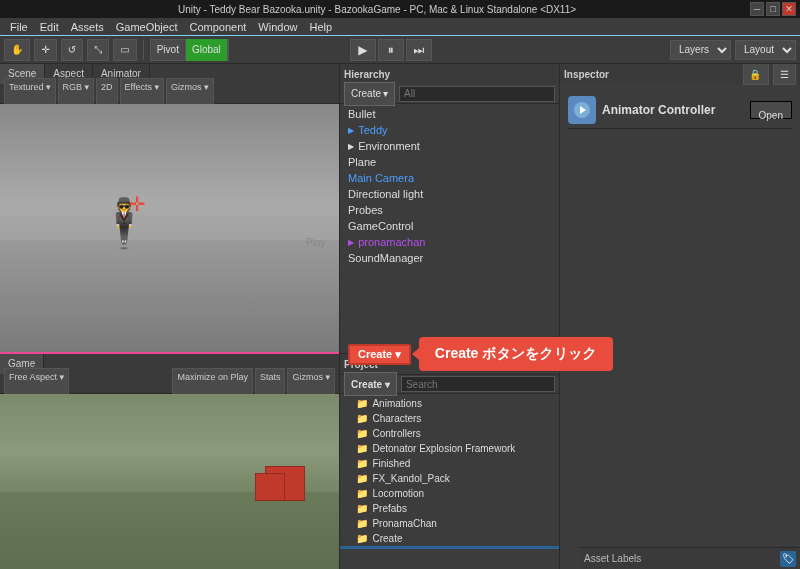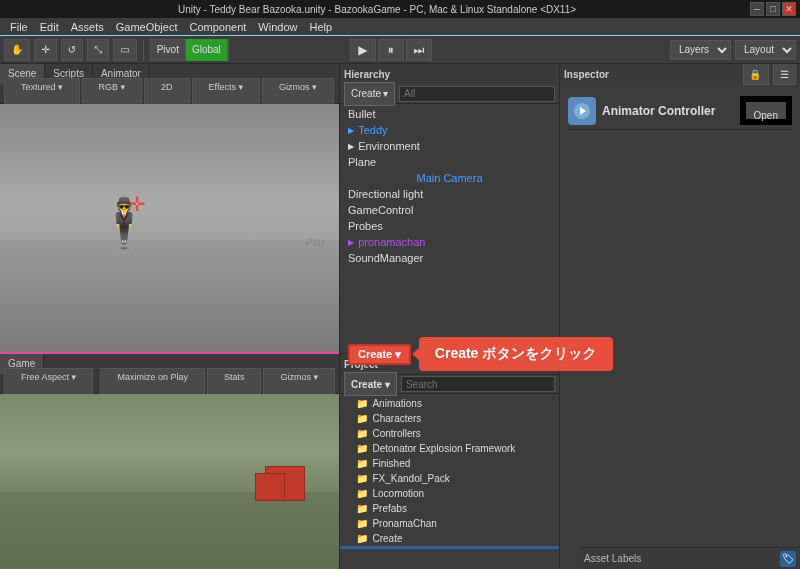--- a/index.html
+++ b/index.html
@@ -33,21 +33,21 @@
 
     
     .left-panel { width: 340px; display: flex; flex-direction: column; border-right: 1px solid #2a2a2a; }
 
     
     .scene-view { height: 290px; background: #ec4899; position: relative; overflow: hidden; }
     .panel-tabs { display: flex; background: #3a3a3a; height: 20px; }
     .panel-tab { padding: 0 8px; height: 20px; line-height: 20px; font-size: 10px; color: #ccc; cursor: pointer; border-right: 1px solid #2a2a2a; }
     .panel-tab.active { background: #4a4a4a; }
     .scene-toolbar { display: flex; align-items: center; background: #3a3a3a; height: 20px; padding: 0 4px; gap: 2px; border-bottom: 1px solid #2a2a2a; }
-    .scene-btn { font-size: 9px; color: #ccc; padding: 0 16px; cursor: pointer; background: #4a4a4a; border: 1px solid #555; height: 32px; line-height: 16px; }
+    .scene-btn { font-size: 9px; color: #ccc; padding: 0 4px; cursor: pointer; background: #4a4a4a; border: 1px solid #555; height: 32px; line-height: 16px; }
     .scene-canvas { flex: 1; background: #6a6a6a; position: relative; overflow: hidden; height: 248px; }
 
     
     .game-view { flex: 1; background: #0369a1; position: relative; overflow: hidden; text-align: center; }
     .game-toolbar { display: flex; align-items: center; background: #3a3a3a; height: 20px; padding: 0 4px; gap: 2px; border-bottom: 1px solid #2a2a2a; }
     .game-canvas { background: #3a3a3a; height: calc(100% - 20px); position: relative; overflow: hidden; }
 
     
     .middle-panel { width: 220px; display: flex; flex-direction: column; border-right: 1px solid #2a2a2a; }
     .hierarchy-panel { height: 290px; border-bottom: 1px solid #2a2a2a; overflow: hidden; }
@@ -71,21 +71,21 @@
     .anim-icon { color: #aaa; font-size: 9px; }
 
     
     .right-panel { flex: 1; background: #3c3c3c; overflow: hidden; }
     .inspector-header { background: #3a3a3a; height: 20px; display: flex; align-items: center; padding: 0 4px; justify-content: space-between; }
     .inspector-title { font-size: 10px; color: #ccc; font-weight: bold; }
     .inspector-content { padding: 8px; }
     .inspector-obj { display: flex; align-items: center; gap: 6px; padding: 4px 0; border-bottom: 1px solid #2a2a2a; }
     .unity-icon { width: 28px; height: 28px; background: #5a8ac0; border-radius: 4px; display: flex; align-items: center; justify-content: center; font-size: 14px; color: #fff; }
     .obj-name { font-size: 12px; color: #ddd; font-weight: bold; }
-    .open-btn { background: #4a4a4a; border: 6px solid #000000; color: #ddd; height: 29px; padding: 8px 8px; font-size: 10px; cursor: pointer; margin-left: auto; }
+    .open-btn { background: #4a4a4a; border: 1px solid #000000; color: #ddd; height: 18px; padding: 8px 8px; font-size: 10px; cursor: pointer; margin-left: auto; }
 
     
     .scene-bg { width: 100%; height: 100%; background: linear-gradient(180deg, #888 0%, #aaa 40%, #999 70%, #bbb 100%); position: relative; }
 
     
     .game-bg { width: 100%; height: 100%; background: linear-gradient(180deg, #7a8a6a 0%, #8a9a7a 30%, #6a7a5a 60%, #5a6a4a 100%); position: relative; overflow: hidden; }
   </style>
 </head>
 <body>
 
@@ -134,21 +134,21 @@
   </div>
 </div>
 
 <div class="main-area">
 
   <div class="left-panel">
 
     <div class="scene-view">
       <div class="panel-tabs">
         <div class="panel-tab active">Scene</div>
-        <div class="panel-tab">Scripts</div>
+        <div class="panel-tab">Aspect</div>
         <div class="panel-tab">Animator</div>
       </div>
       <div class="scene-toolbar">
         <div class="scene-btn">Textured ▾</div>
         <div class="scene-btn">RGB ▾</div>
         <div class="scene-btn">2D</div>
         <div class="scene-btn">Effects ▾</div>
         <div class="scene-btn">Gizmos ▾</div>
       </div>
       <div class="scene-canvas">
@@ -207,31 +207,31 @@
             <span class="h-arrow">▶</span>
             <span>Teddy</span>
           </div>
         <div class="h-item">
             <span class="h-arrow">▶</span>
             <span>Environment</span>
           </div>
         <div class="h-item">
             <span>Plane</span>
           </div>
-        <div class="h-item" style="color:#4a9eff;justify-content:center;">
+        <div class="h-item" style="color:#4a9eff;">
             <span>Main Camera</span>
           </div>
         <div class="h-item">
             <span>Directional light</span>
           </div>
         <div class="h-item">
+            <span>Probes</span>
+          </div>
+        <div class="h-item">
             <span>GameControl</span>
-          </div>
-        <div class="h-item">
-            <span>Probes</span>
           </div>
         <div class="h-item" style="color:#b44fec;">
             <span class="h-arrow">▶</span>
             <span>pronamachan</span>
           </div>
         <div class="h-item">
             <span>SoundManager</span>
           </div>
       </div>
     </div>

